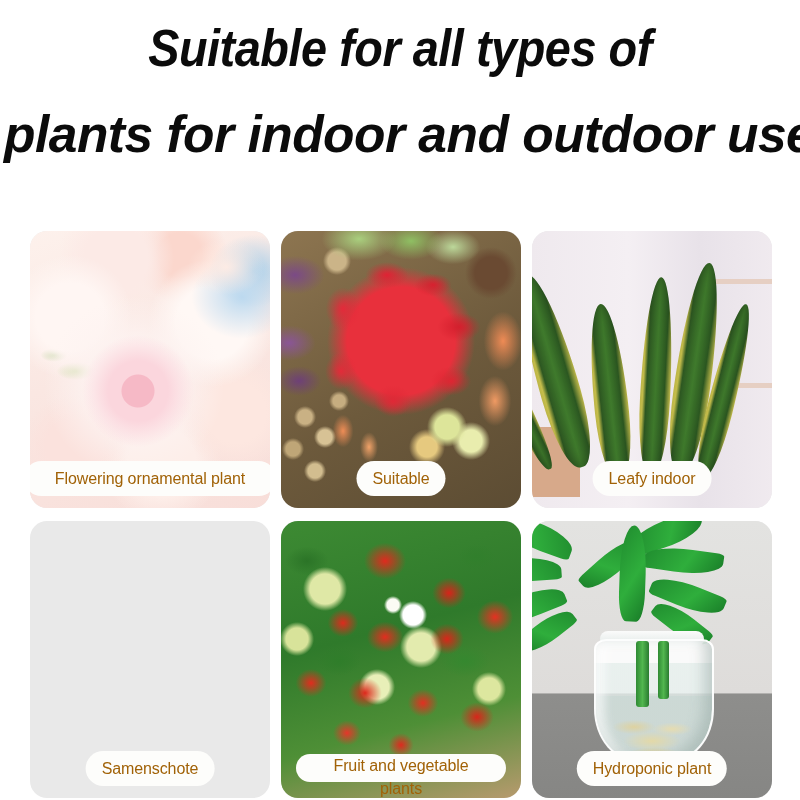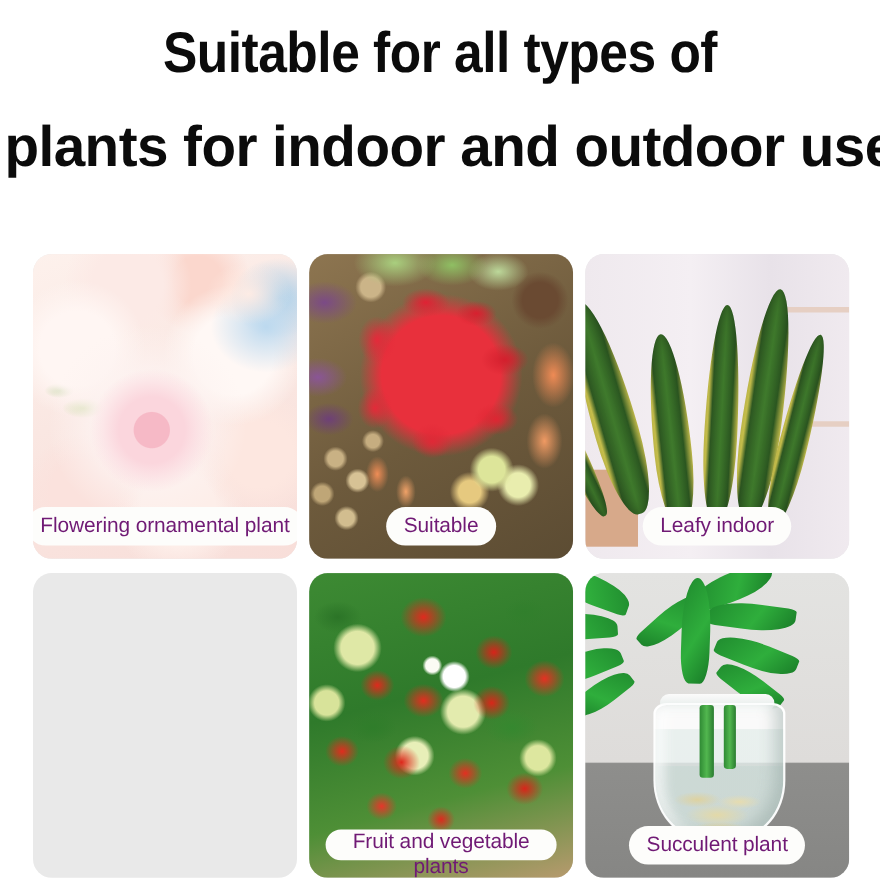--- a/index.html
+++ b/index.html
@@ -17,20 +17,21 @@
 
   
   .headline {
     position: absolute;
     left: 0;
     top: 22px;
     width: 800px;
     text-align: center;
     color: #0b0b0b;
     font-weight: bold;
+    font-style: italic;
     line-height: 1.0;
   }
   .headline-line {
     display: block;
     white-space: nowrap;
     transform: scaleX(0.9);
     transform-origin: center center;
   }
   .headline-line-1 {
     font-size: 52px;
@@ -72,22 +73,22 @@
   }
 
   
   .caption {
     position: absolute;
     left: 50%;
     transform: translateX(-50%);
     bottom: 12px;
     background: #fdfdfb;
     border-radius: 22px;
-    color: #701a75;
-    font-size: 19px;
+    color: #a16207;
+    font-size: 16px;
     line-height: 23px;
     text-align: center;
     padding: 6px 16px;
     box-sizing: border-box;
     white-space: nowrap;
     letter-spacing: -0.1px;
   }
   .caption-wide {
     width: 252px;
     padding-left: 4px;
@@ -339,20 +340,21 @@
       <div class="leaf" style="left:70px; top:72px; width:34px; height:176px; transform:rotate(-6deg);"></div>
       <div class="leaf" style="left:104px; top:46px; width:30px; height:198px; transform:rotate(3deg);"></div>
       <div class="leaf" style="left:130px; top:30px; width:36px; height:212px; transform:rotate(8deg);"></div>
       <div class="leaf" style="left:158px; top:68px; width:26px; height:178px; transform:rotate(14deg);"></div>
     </div>
     <div class="caption">Leafy indoor</div>
   </div>
 
   <div class="tile">
     <div class="photo hyacinth"></div>
+    <div class="caption">Samenschote</div>
   </div>
 
   <div class="tile">
     <div class="photo strawberry"></div>
     <div class="caption caption-overflow">Fruit and vegetable plants</div>
   </div>
 
   <div class="tile">
     <div class="photo hydroponic">
       <div class="bamboo-leaf" style="left:104px; top:10px; width:74px; height:26px; transform:rotate(-18deg);"></div>
@@ -365,16 +367,16 @@
       <div class="bamboo-leaf" style="left:36px; top:58px; width:72px; height:24px; transform:rotate(-22deg) scaleX(-1);"></div>
       <div class="bamboo-leaf" style="left:46px; top:78px; width:62px; height:22px; transform:rotate(-38deg) scaleX(-1);"></div>
       <div class="bamboo-leaf" style="left:86px; top:4px; width:26px; height:96px; transform:rotate(2deg); border-radius:50% 50% 30% 30%;"></div>
       <div class="vase-neck"></div>
       <div class="vase">
         <div class="stem" style="left:40px; top:0px; width:13px; height:66px;"></div>
         <div class="stem" style="left:62px; top:0px; width:11px; height:58px;"></div>
         <div class="roots"></div>
       </div>
     </div>
-    <div class="caption">Succulent plant</div>
+    <div class="caption">Hydroponic plant</div>
   </div>
 
 </div>
 
 </body></html>

